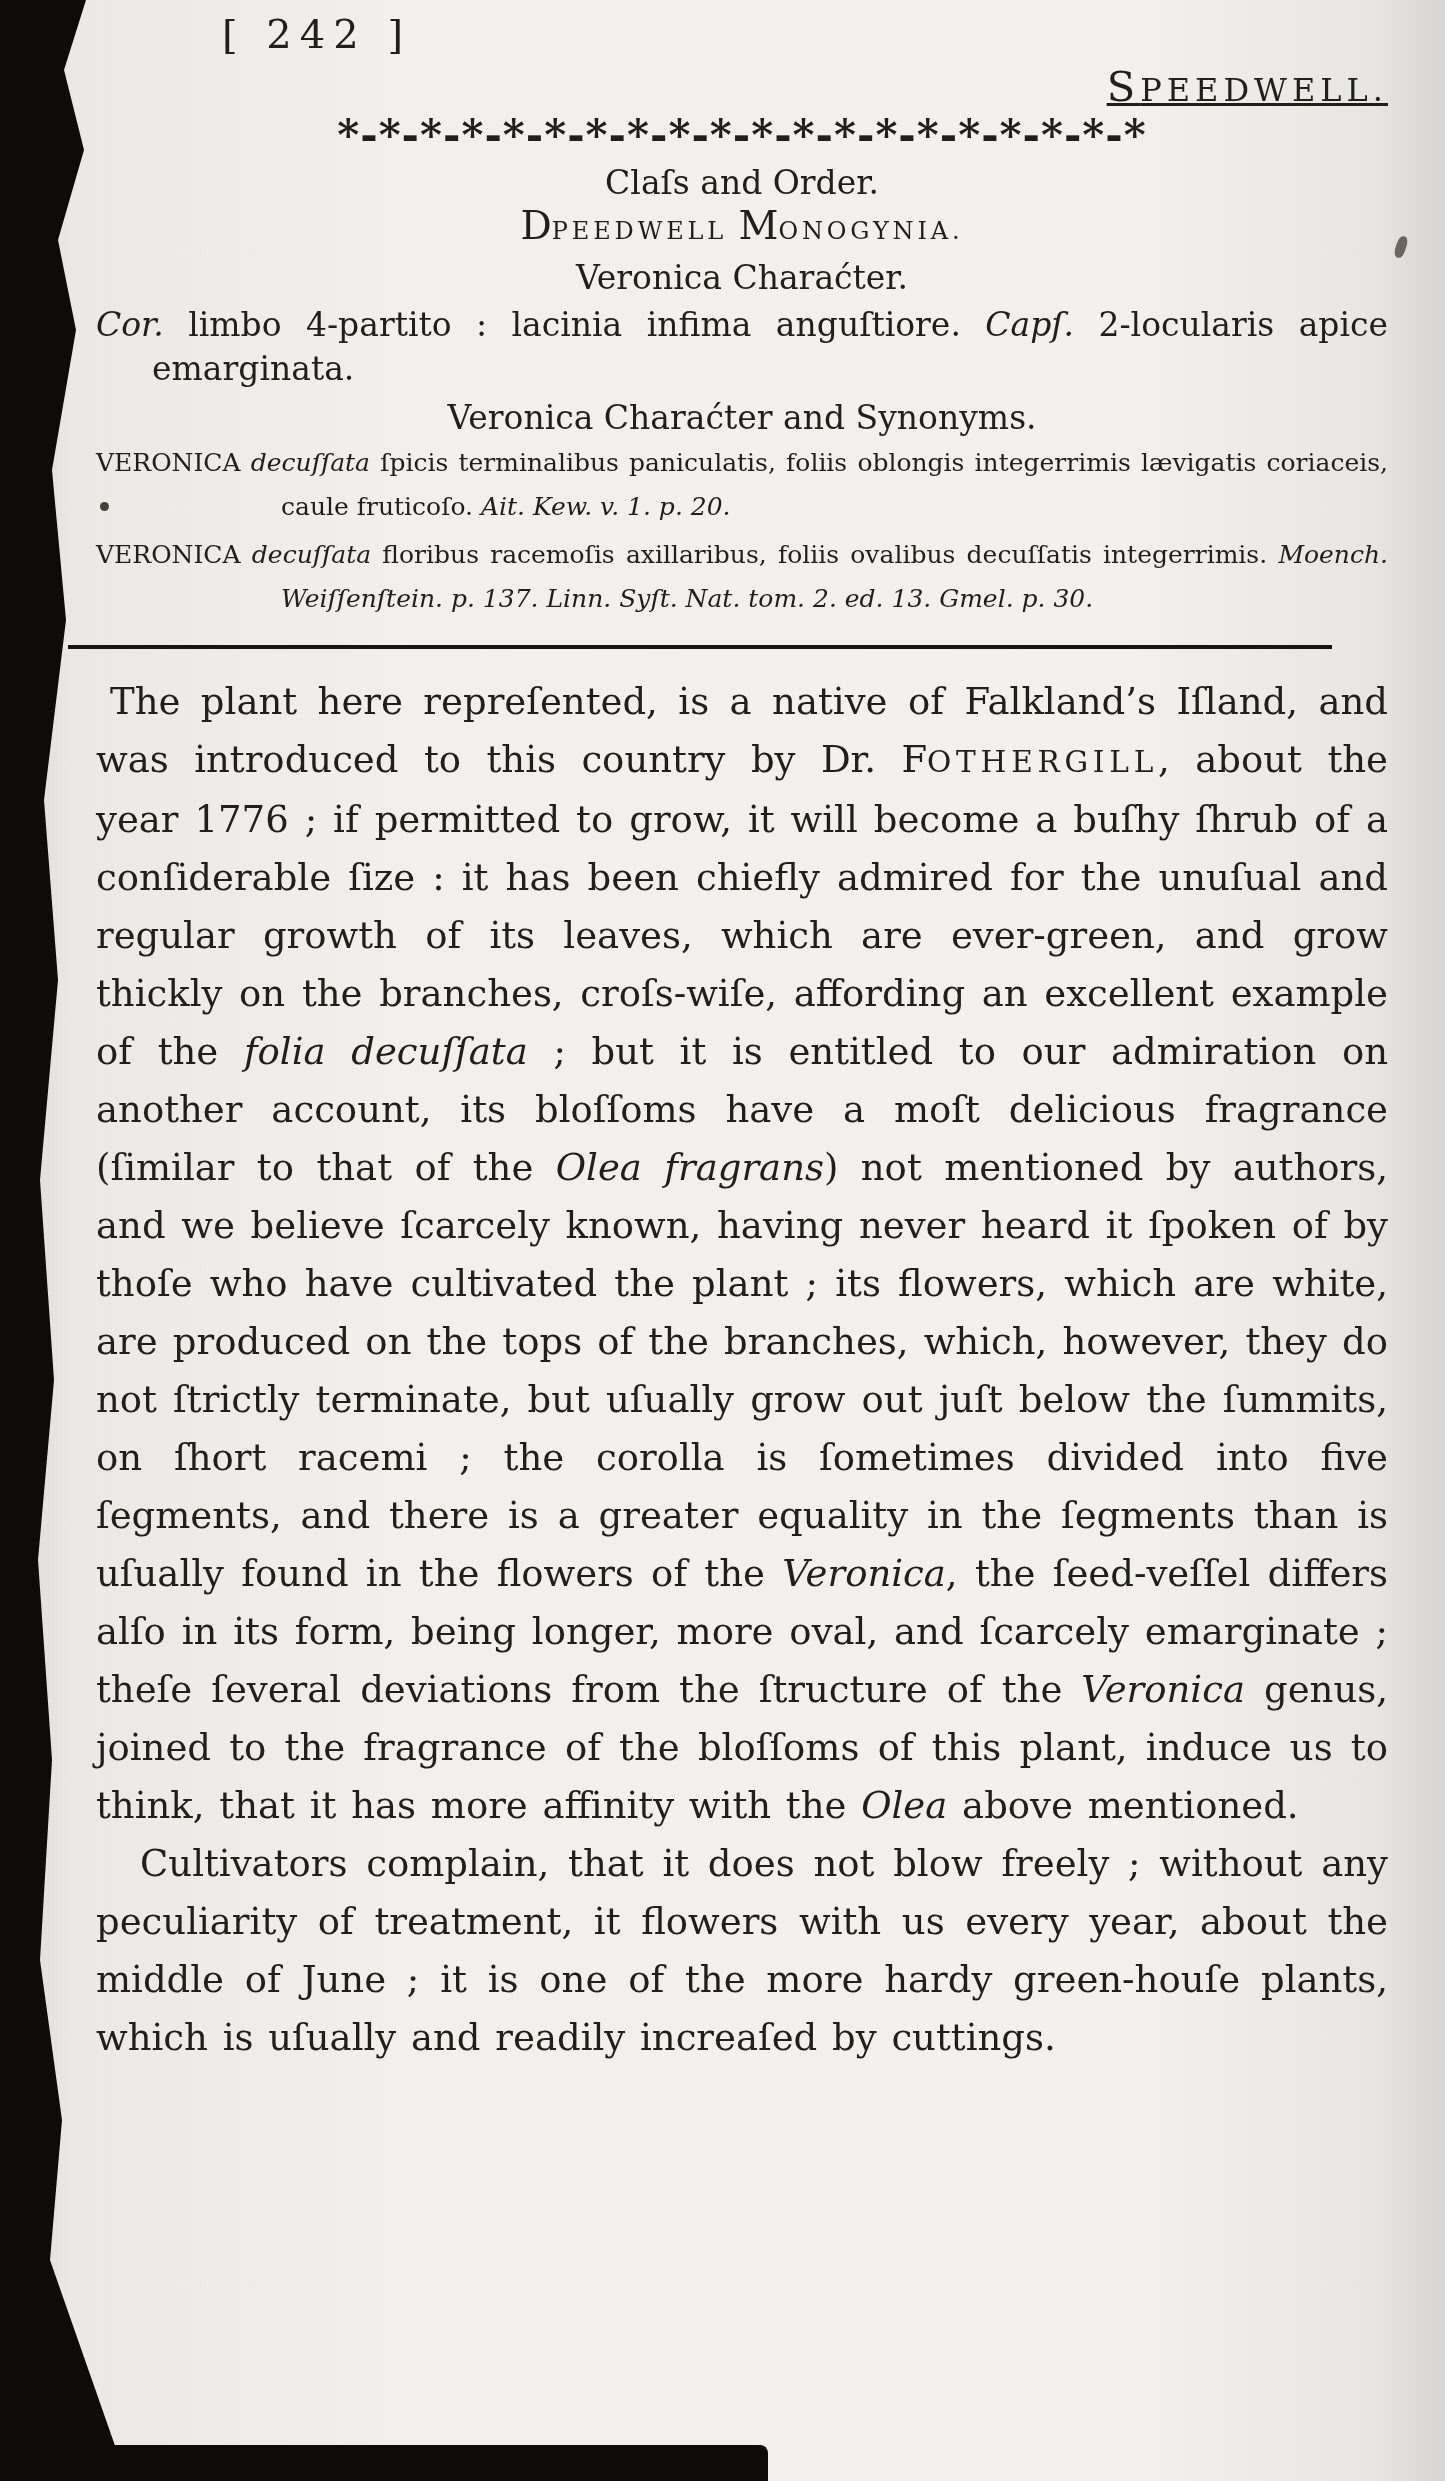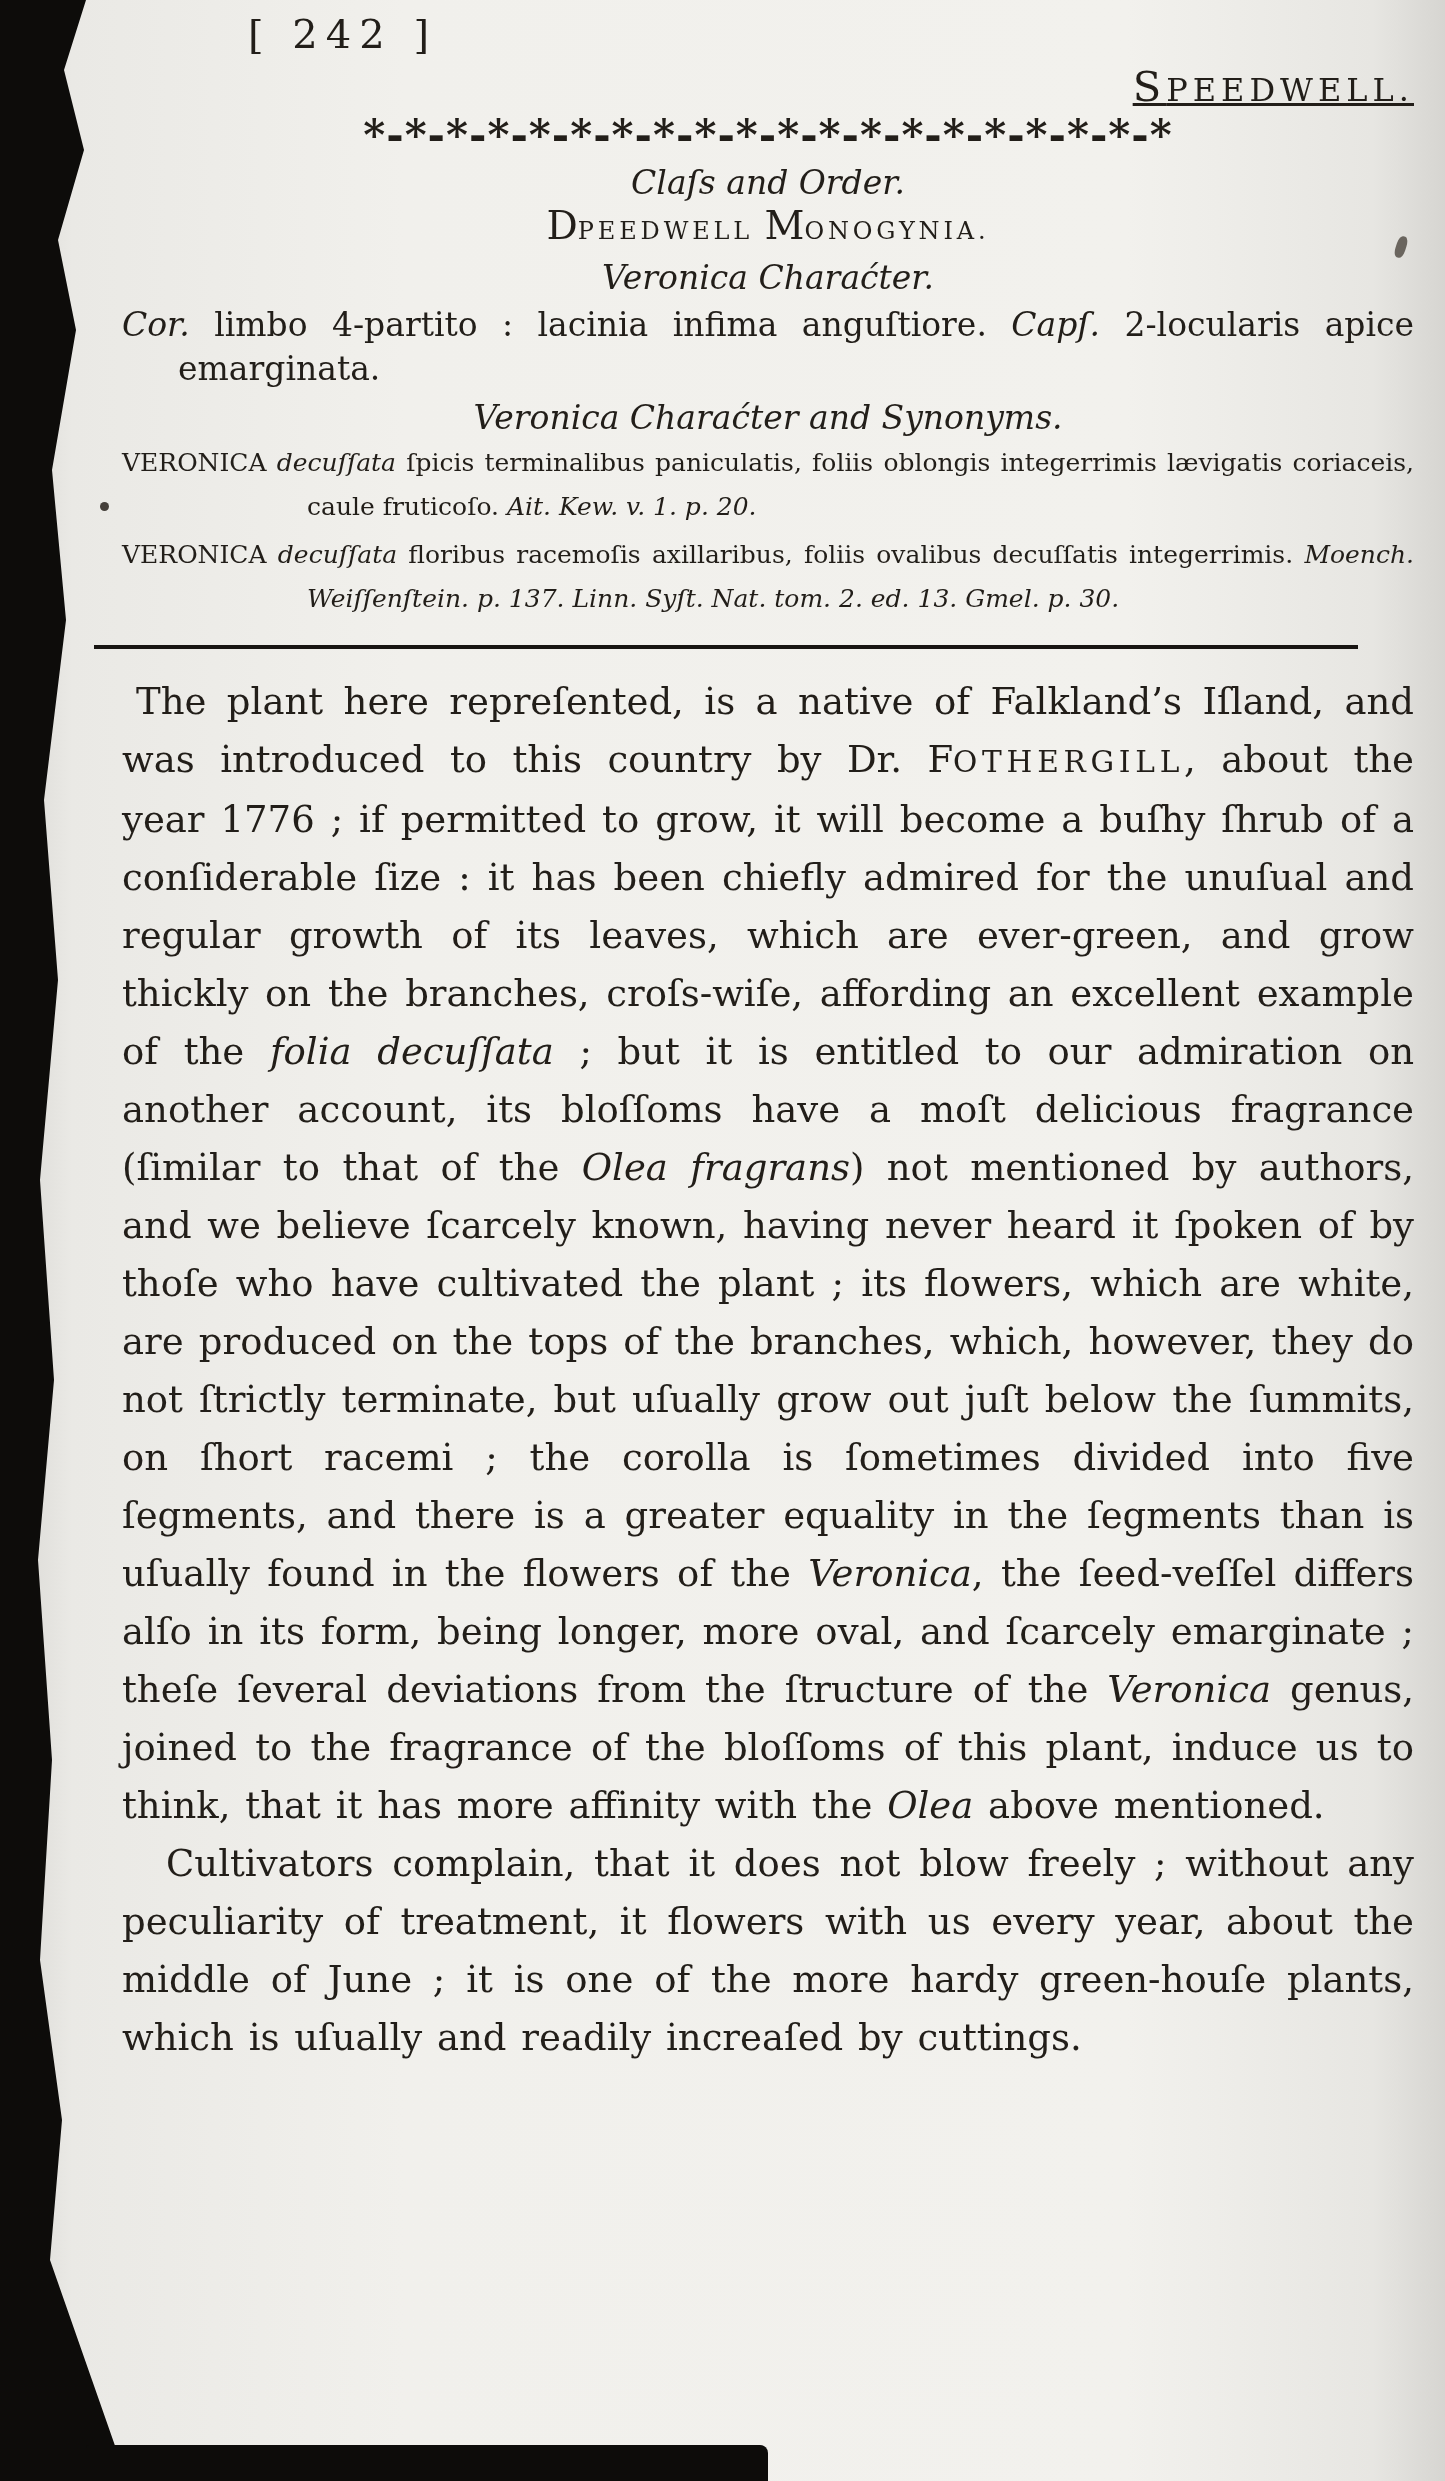--- a/index.html
+++ b/index.html
@@ -9,35 +9,35 @@
     overflow:hidden;
     background:linear-gradient(90deg,#d7d6d2 0%,#eae9e5 5%,#f1f0ec 28%,#f2f1ed 78%,#e7e6e2 95%,#d6d5d1 100%);
     font-family:"DejaVu Serif", serif;
     color:#221e19;
   }
   .scan-edge{position:absolute;left:0;top:0;height:2481px;width:140px;}
   .scan-bottom{position:absolute;left:86px;bottom:0;width:682px;height:36px;background:#0d0c0a;border-radius:3px 8px 0 0;}
   .speck-a{position:absolute;left:1396px;top:236px;width:10px;height:22px;background:#6a655e;transform:rotate(18deg);border-radius:40%;}
   .speck-b{position:absolute;left:100px;top:502px;width:9px;height:9px;background:#45403a;border-radius:50%;}
 
-  .content{position:absolute;left:96px;top:12px;width:1292px;margin-left:26px;}
+  .content{position:absolute;left:96px;top:12px;width:1292px;}
 
   .page-num{font-size:40px;letter-spacing:8px;line-height:44px;margin-left:126px;}
 
   .title-row{display:flex;justify-content:space-between;align-items:baseline;
     font-size:43px;letter-spacing:4px;line-height:1.0;margin-top:14px;}
   .title-line2{text-align:right;font-size:32px;letter-spacing:5px;line-height:1.0;margin-top:10px;text-decoration:underline;}
 
   .seg-lead{font-size:1.3em;}
   .seg-caps{font-size:0.8em;letter-spacing:0.16em;}
   .seg-i{font-style:italic;}
 
   .ornament{text-align:center;font-size:42px;font-weight:bold;line-height:40px;margin-top:8px;letter-spacing:1px;}
 
-  .center-i{text-align:center;font-style:italic;font-size:33px;line-height:38px;margin-top:8px;}
+  .center-i{text-align:center;font-size:33px;line-height:38px;margin-top:8px;}
   .classorder{text-align:center;font-size:30px;line-height:40px;margin-top:4px;}
 
   .hang{font-size:33px;line-height:44px;padding-left:56px;text-indent:-56px;margin-top:6px;text-align:justify;}
   .entry{font-size:25px;line-height:44px;padding-left:185px;text-indent:-185px;margin-top:4px;text-align:justify;}
 
   .rule{height:0;border-top:4px solid #181512;margin:24px 56px 0 -28px;}
 
   .body-para{font-size:37px;line-height:58px;text-align:justify;word-spacing:3px;}
   .p1{margin-top:24px;text-indent:14px;}
   .p2{text-indent:44px;}

